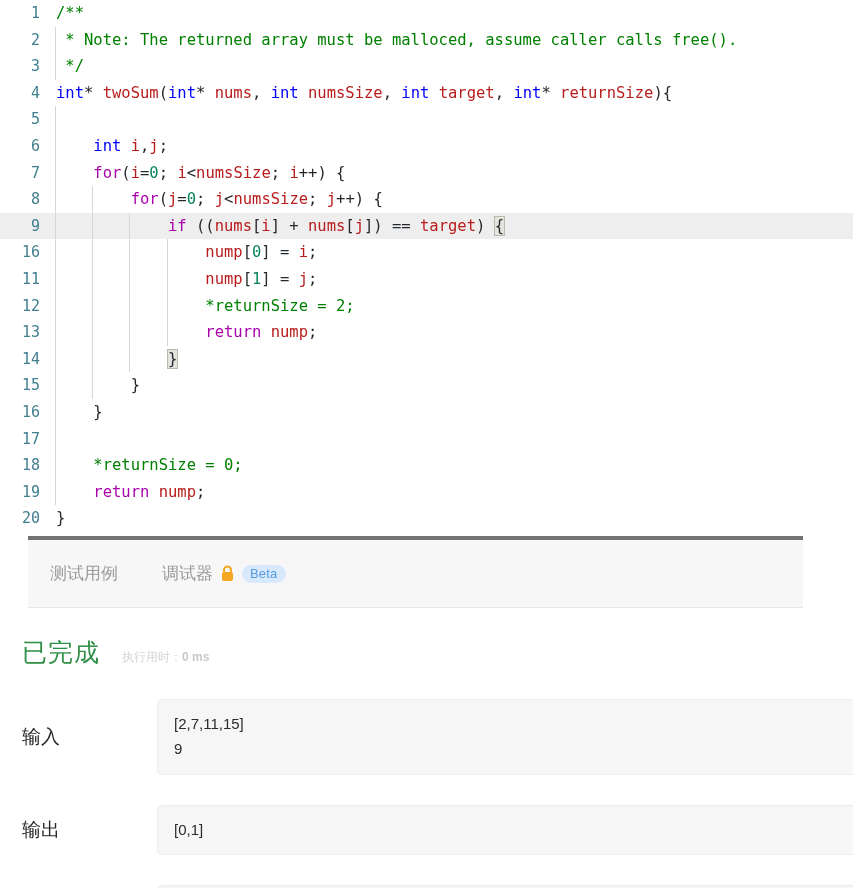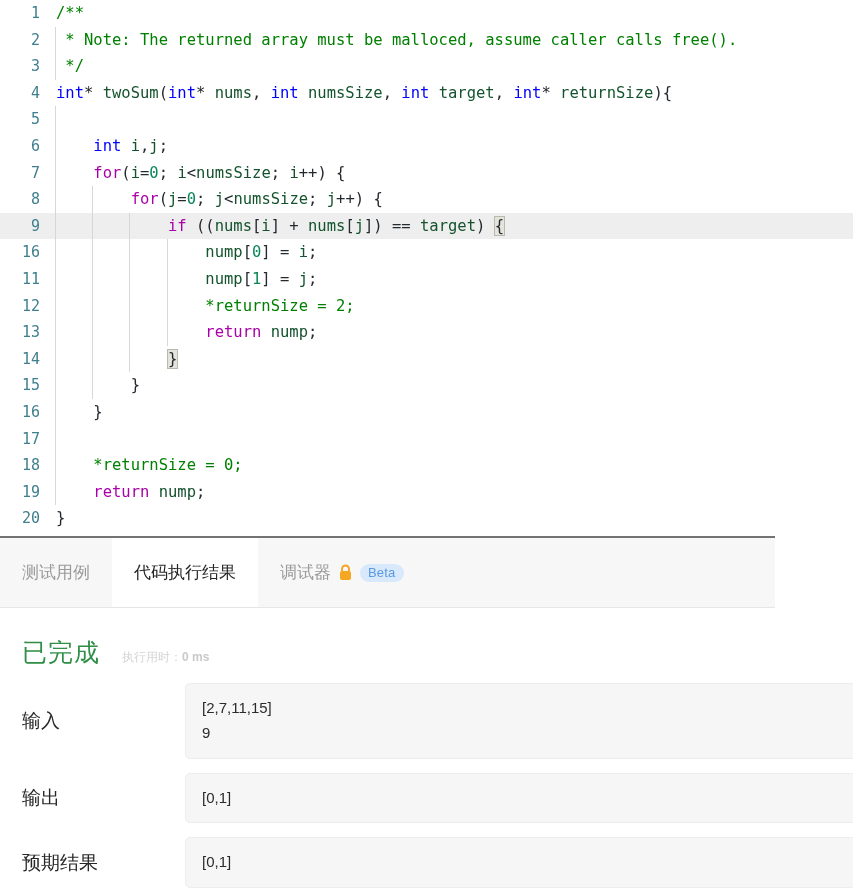--- a/index.html
+++ b/index.html
@@ -58,37 +58,38 @@
     width: 1px;
     height: 26.6px;
     background: #d7d7d7;
   }
 
   
   .tok-cmt  { color: #008000; }
   .tok-kw   { color: #0000ff; }
   .tok-ctl  { color: #aa00aa; margin-top: 33px; }
   .tok-num  { color: #098658; }
-  .tok-pln  { color: #14532d; }
+  .tok-pln  { color: #b91c1c; }
 
   .bracket-hl {
     background: #e4e4dd;
     outline: 1px solid #b9b9ad;
   }
 
   
   #tabbar {
     position: relative;
     display: flex;
     align-items: stretch;
     width: 775px;
     height: 72px;
     background: #f7f7f7;
-    border-top: 2px solid #737373;
+    border-top: 4px solid #737373;
     border-bottom: 1px solid #e6e6e6;
+    margin-left: 28px;
   }
 
   .tab {
     display: flex;
     align-items: center;
     gap: 7px;
     padding: 0 22px;
     font-size: 17px;
     color: #9a9a9a;
     cursor: pointer;
@@ -136,23 +137,22 @@
 
   #runtime {
     color: #d4d4d4;
     font-size: 12px;
   }
   #runtime .rt-val { color: #c9c9c9; font-weight: bold; }
 
   .res-row {
     display: flex;
     align-items: center;
-    margin-top: 14px;
+    margin-top: 30px;
     min-height: 42px;
-    gap: 28px;
   }
 
   .res-label {
     width: 157px;
     padding-left: 22px;
     font-size: 19px;
     color: #262626;
     flex: 0 0 157px;
   }
 
@@ -193,23 +193,20 @@
     <div class="code-line"><div class="ln">17</div><div class="guide" style="left: 55px;"></div><div class="code-text"></div></div>
     <div class="code-line"><div class="ln">18</div><div class="guide" style="left: 55px;"></div><div class="code-text"><span class="tok-cmt">    *returnSize = 0;</span></div></div>
     <div class="code-line"><div class="ln">19</div><div class="guide" style="left: 55px;"></div><div class="code-text">    <span class="tok-ctl">return</span> <span class="tok-pln">nump</span>;</div></div>
     <div class="code-line"><div class="ln">20</div><div class="code-text">}</div></div>
   </div>
 
 <div id="tabbar">
     <div class="tab">
       <span>测试用例</span>
     </div>
-    <div class="tab active">
-      <span>代码执行结果</span>
-    </div>
     <div class="tab">
       <span>调试器</span>
       <span class="lock-icon">
         <svg width="15" height="17" viewBox="0 0 15 17">
           <path d="M4 7V5a3.5 3.5 0 0 1 7 0v2" fill="none" stroke="#f5a623" stroke-width="2"></path>
           <rect x="2" y="7" width="11" height="9" rx="2" fill="#f5a623"></rect>
         </svg>
       </span>
       <span class="beta-badge">Beta</span>
     </div>

